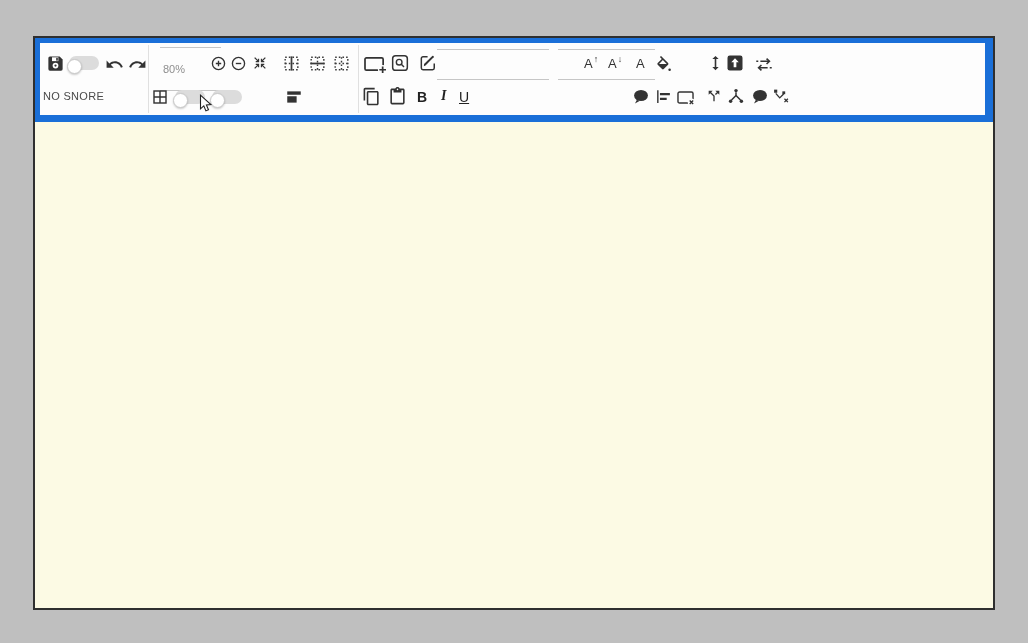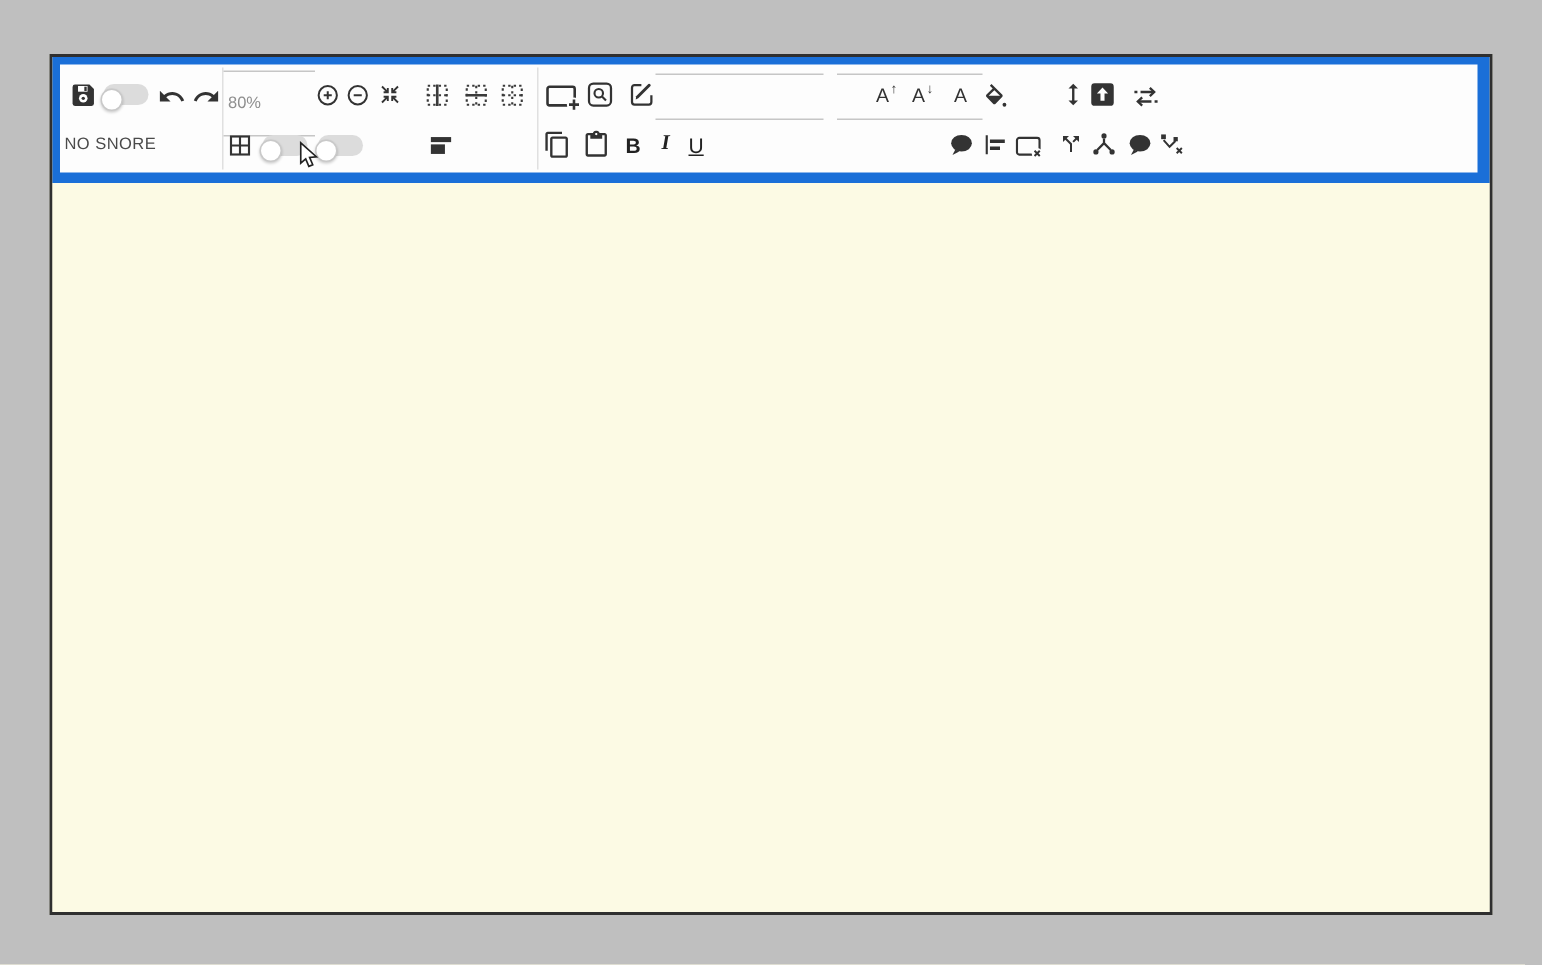--- a/index.html
+++ b/index.html
@@ -56,21 +56,21 @@
         </svg>
       </span>
       <span class="it" style="left:88px;top:12px;">
         <svg width="19" height="19" viewBox="0 0 24 24">
           <path d="M18.4 10.6C16.55 8.99 14.15 8 11.5 8c-4.65 0-8.58 3.03-9.96 7.22l2.37.78c1.05-3.19 4.05-5.5 7.59-5.5 1.95 0 3.73.72 5.12 1.88L13 16h9V7l-3.6 3.6z" fill="#333"></path>
         </svg>
       </span>
 
       <span class="divider" style="left:108px;"></span>
 
-      <input class="ufield" style="left: 109px; top: 4px; width: 61px; height: 44px;" value="80%">
+      <input class="ufield" style="left: 120px; top: 4px; width: 61px; height: 44px;" value="80%">
 
       <span class="it" style="left:170px;top:12px;">
         <svg width="17" height="17" viewBox="0 0 24 24">
           <circle cx="12" cy="12" r="8.6" fill="none" stroke="#333" stroke-width="1.9"></circle>
           <path d="M12 8.2v7.6M8.2 12h7.6" stroke="#333" stroke-width="1.9"></path>
         </svg>
       </span>
       <span class="it" style="left:190px;top:12px;">
         <svg width="17" height="17" viewBox="0 0 24 24">
           <circle cx="12" cy="12" r="8.6" fill="none" stroke="#333" stroke-width="1.9"></circle>

